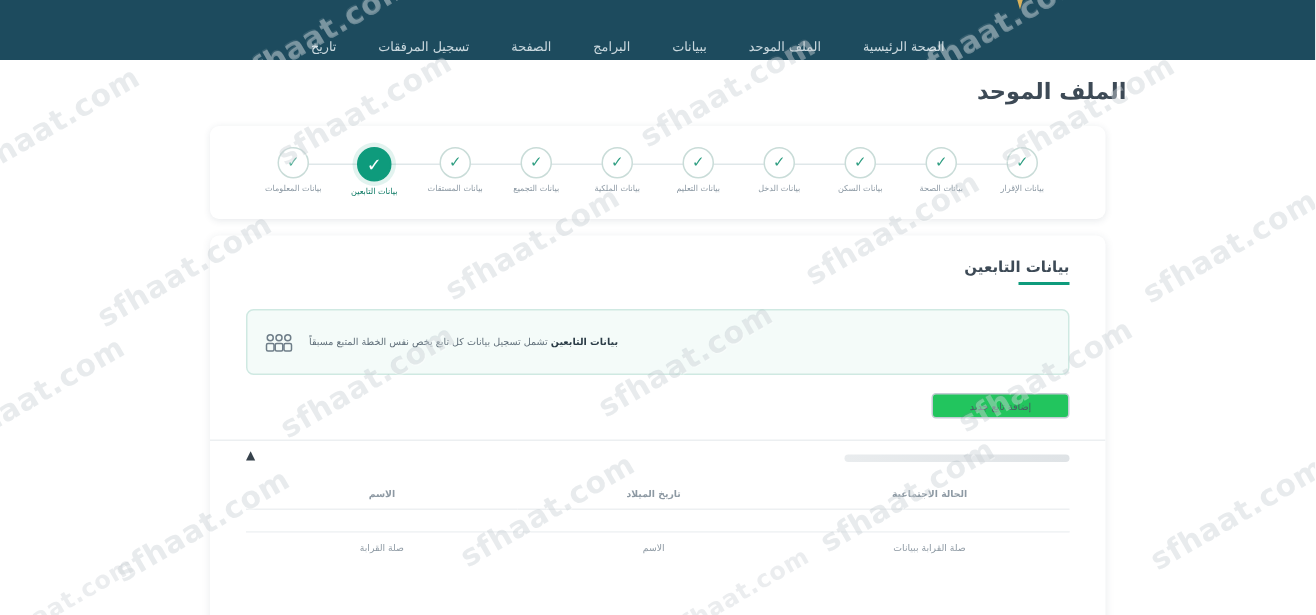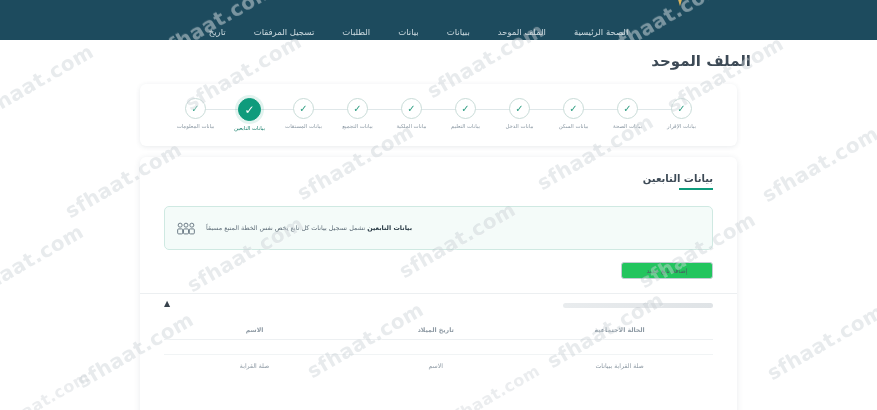--- a/index.html
+++ b/index.html
@@ -202,22 +202,22 @@
     <div class="nav-logo">
       <svg width="40" height="26" viewBox="0 0 40 26" aria-hidden="true">
         <path d="M14 2 L18 16 L22 2" fill="none" stroke="#d9b15a" stroke-width="2.4"></path>
         <path d="M24 4 L26 14" fill="none" stroke="#2fa58d" stroke-width="2.2"></path>
       </svg>
     </div>
     <div class="nav-links">
       <span class="nav-link">الصحة الرئيسية</span>
       <span class="nav-link">الملف الموحد</span>
       <span class="nav-link">ببيانات</span>
-      <span class="nav-link">بيانات</span>
-      <span class="nav-link">الطلبات</span>
+      <span class="nav-link">البرامج</span>
+      <span class="nav-link">الصفحة</span>
       <span class="nav-link">تسجيل المرفقات</span>
       <span class="nav-link">تاريخ</span>
     </div>
   </div>
 
   <div class="page-title">الملف الموحد</div>
 
   <div class="stepper-card">
     <div class="stepper">
 

